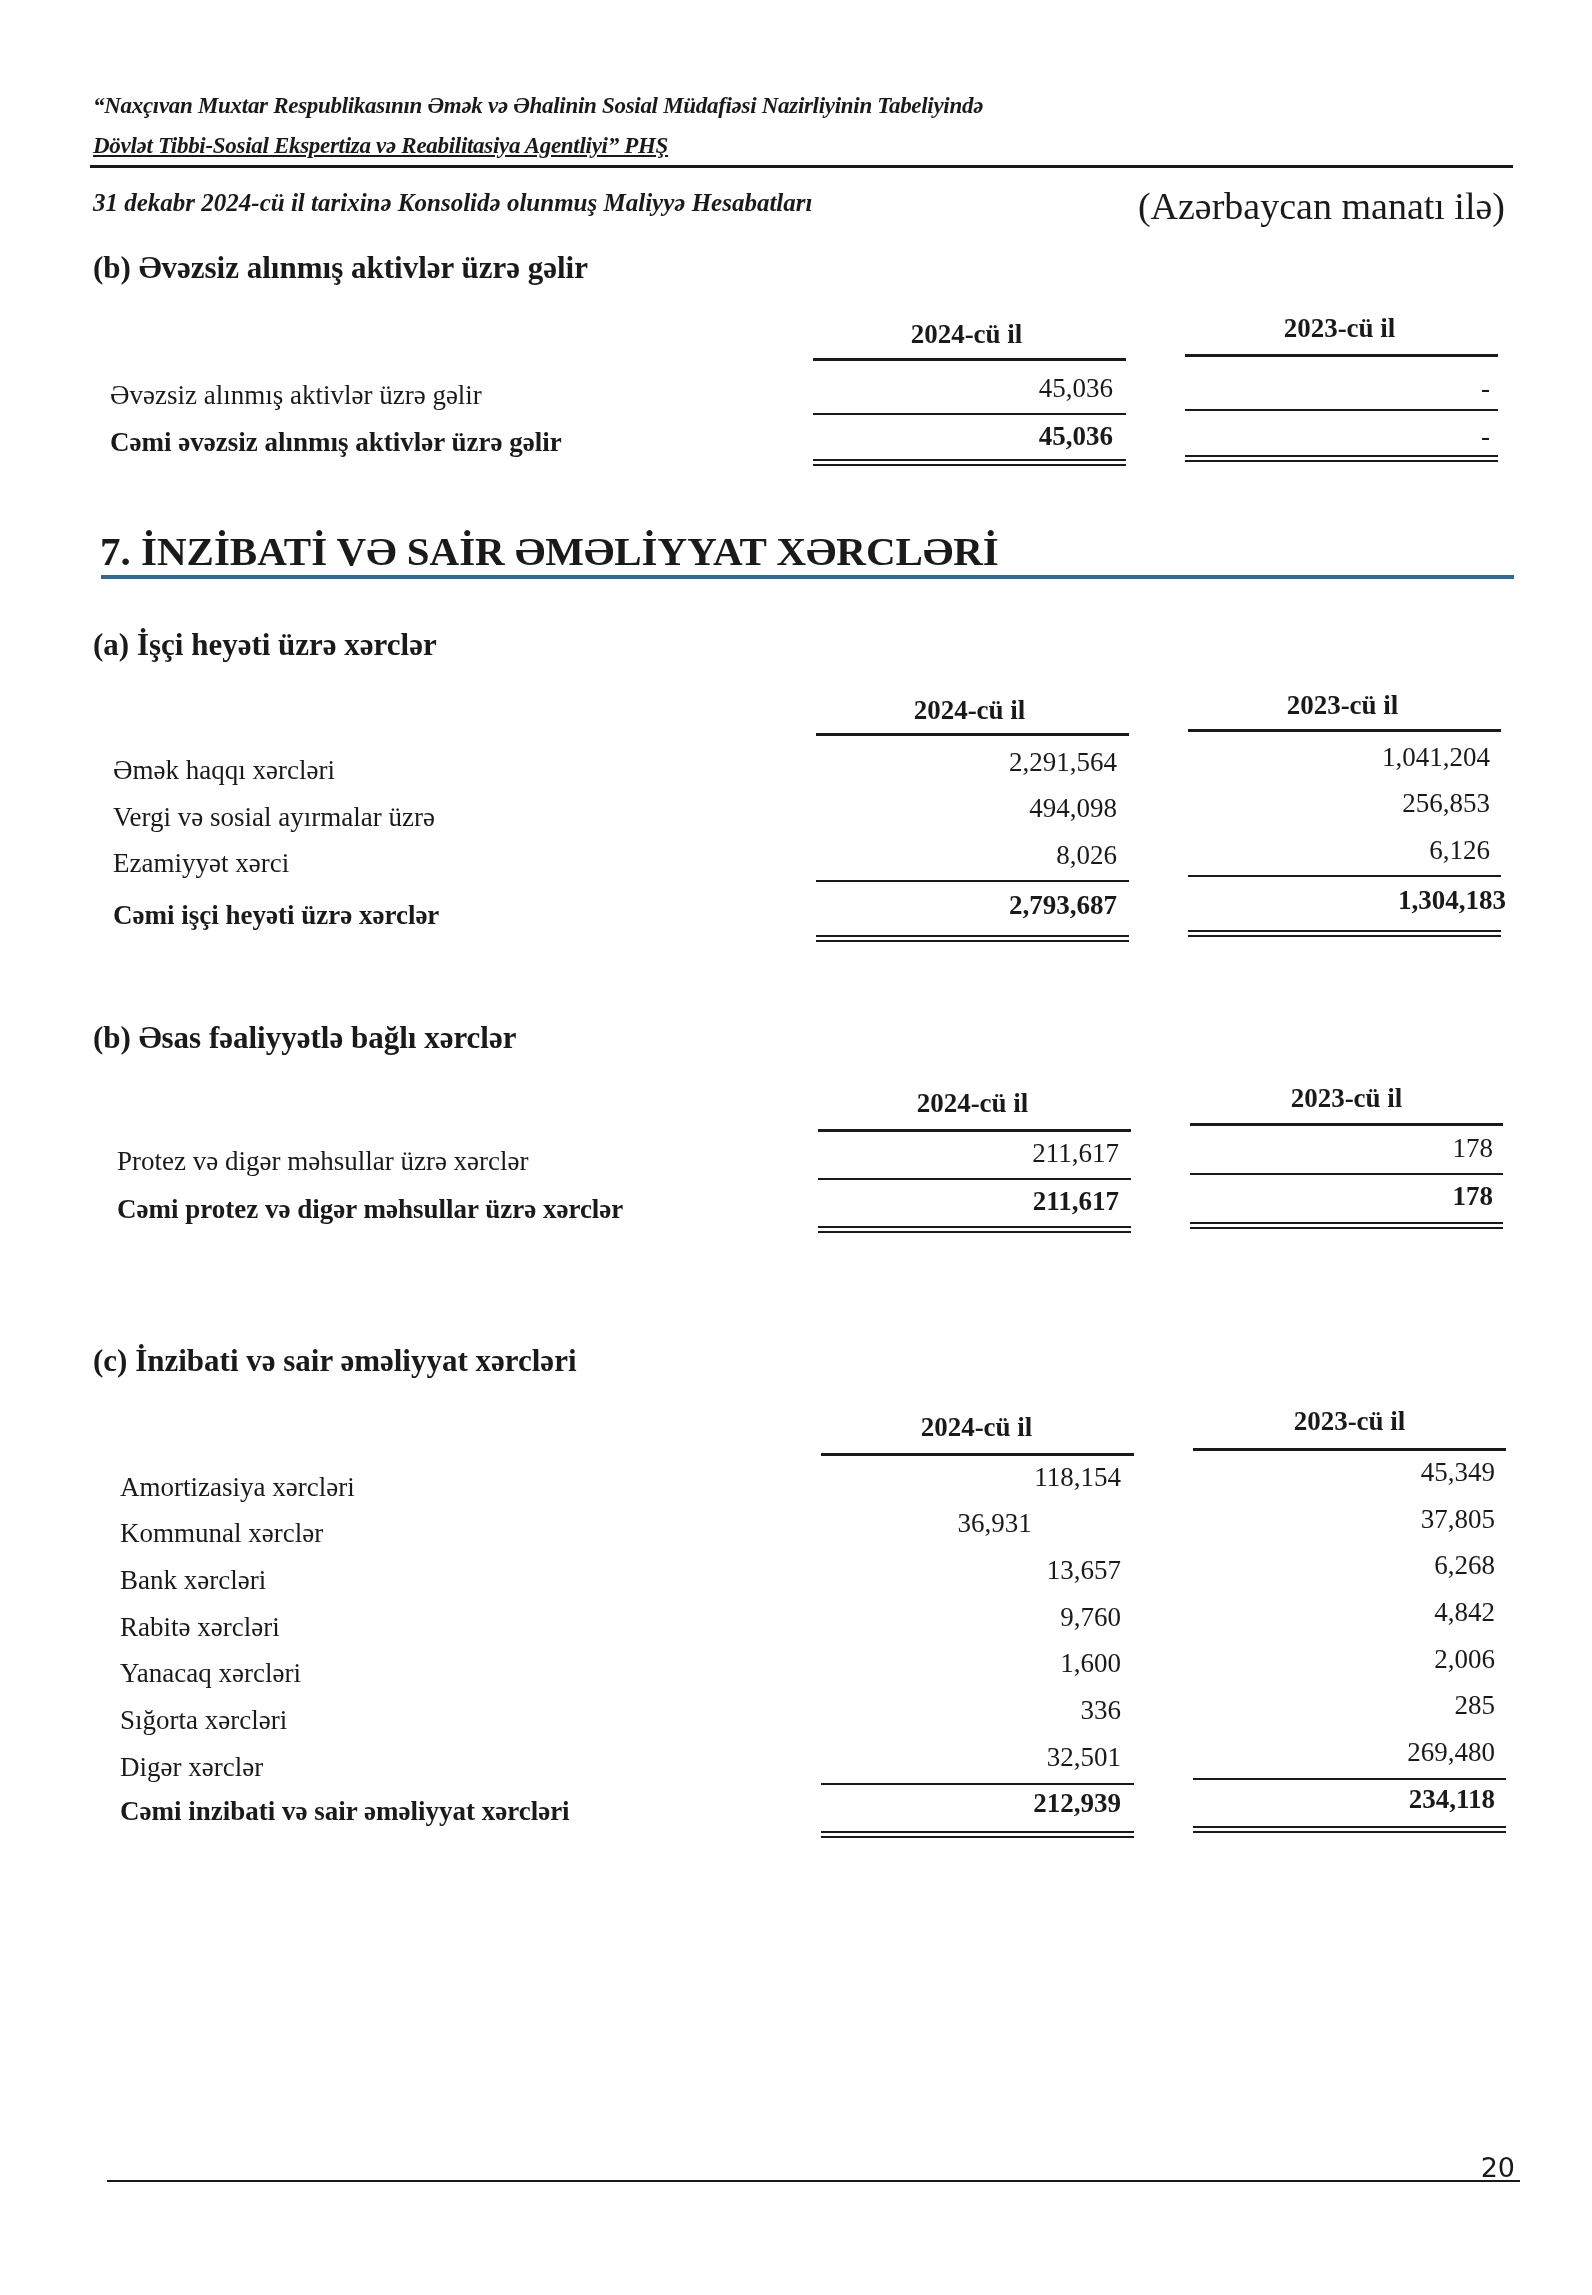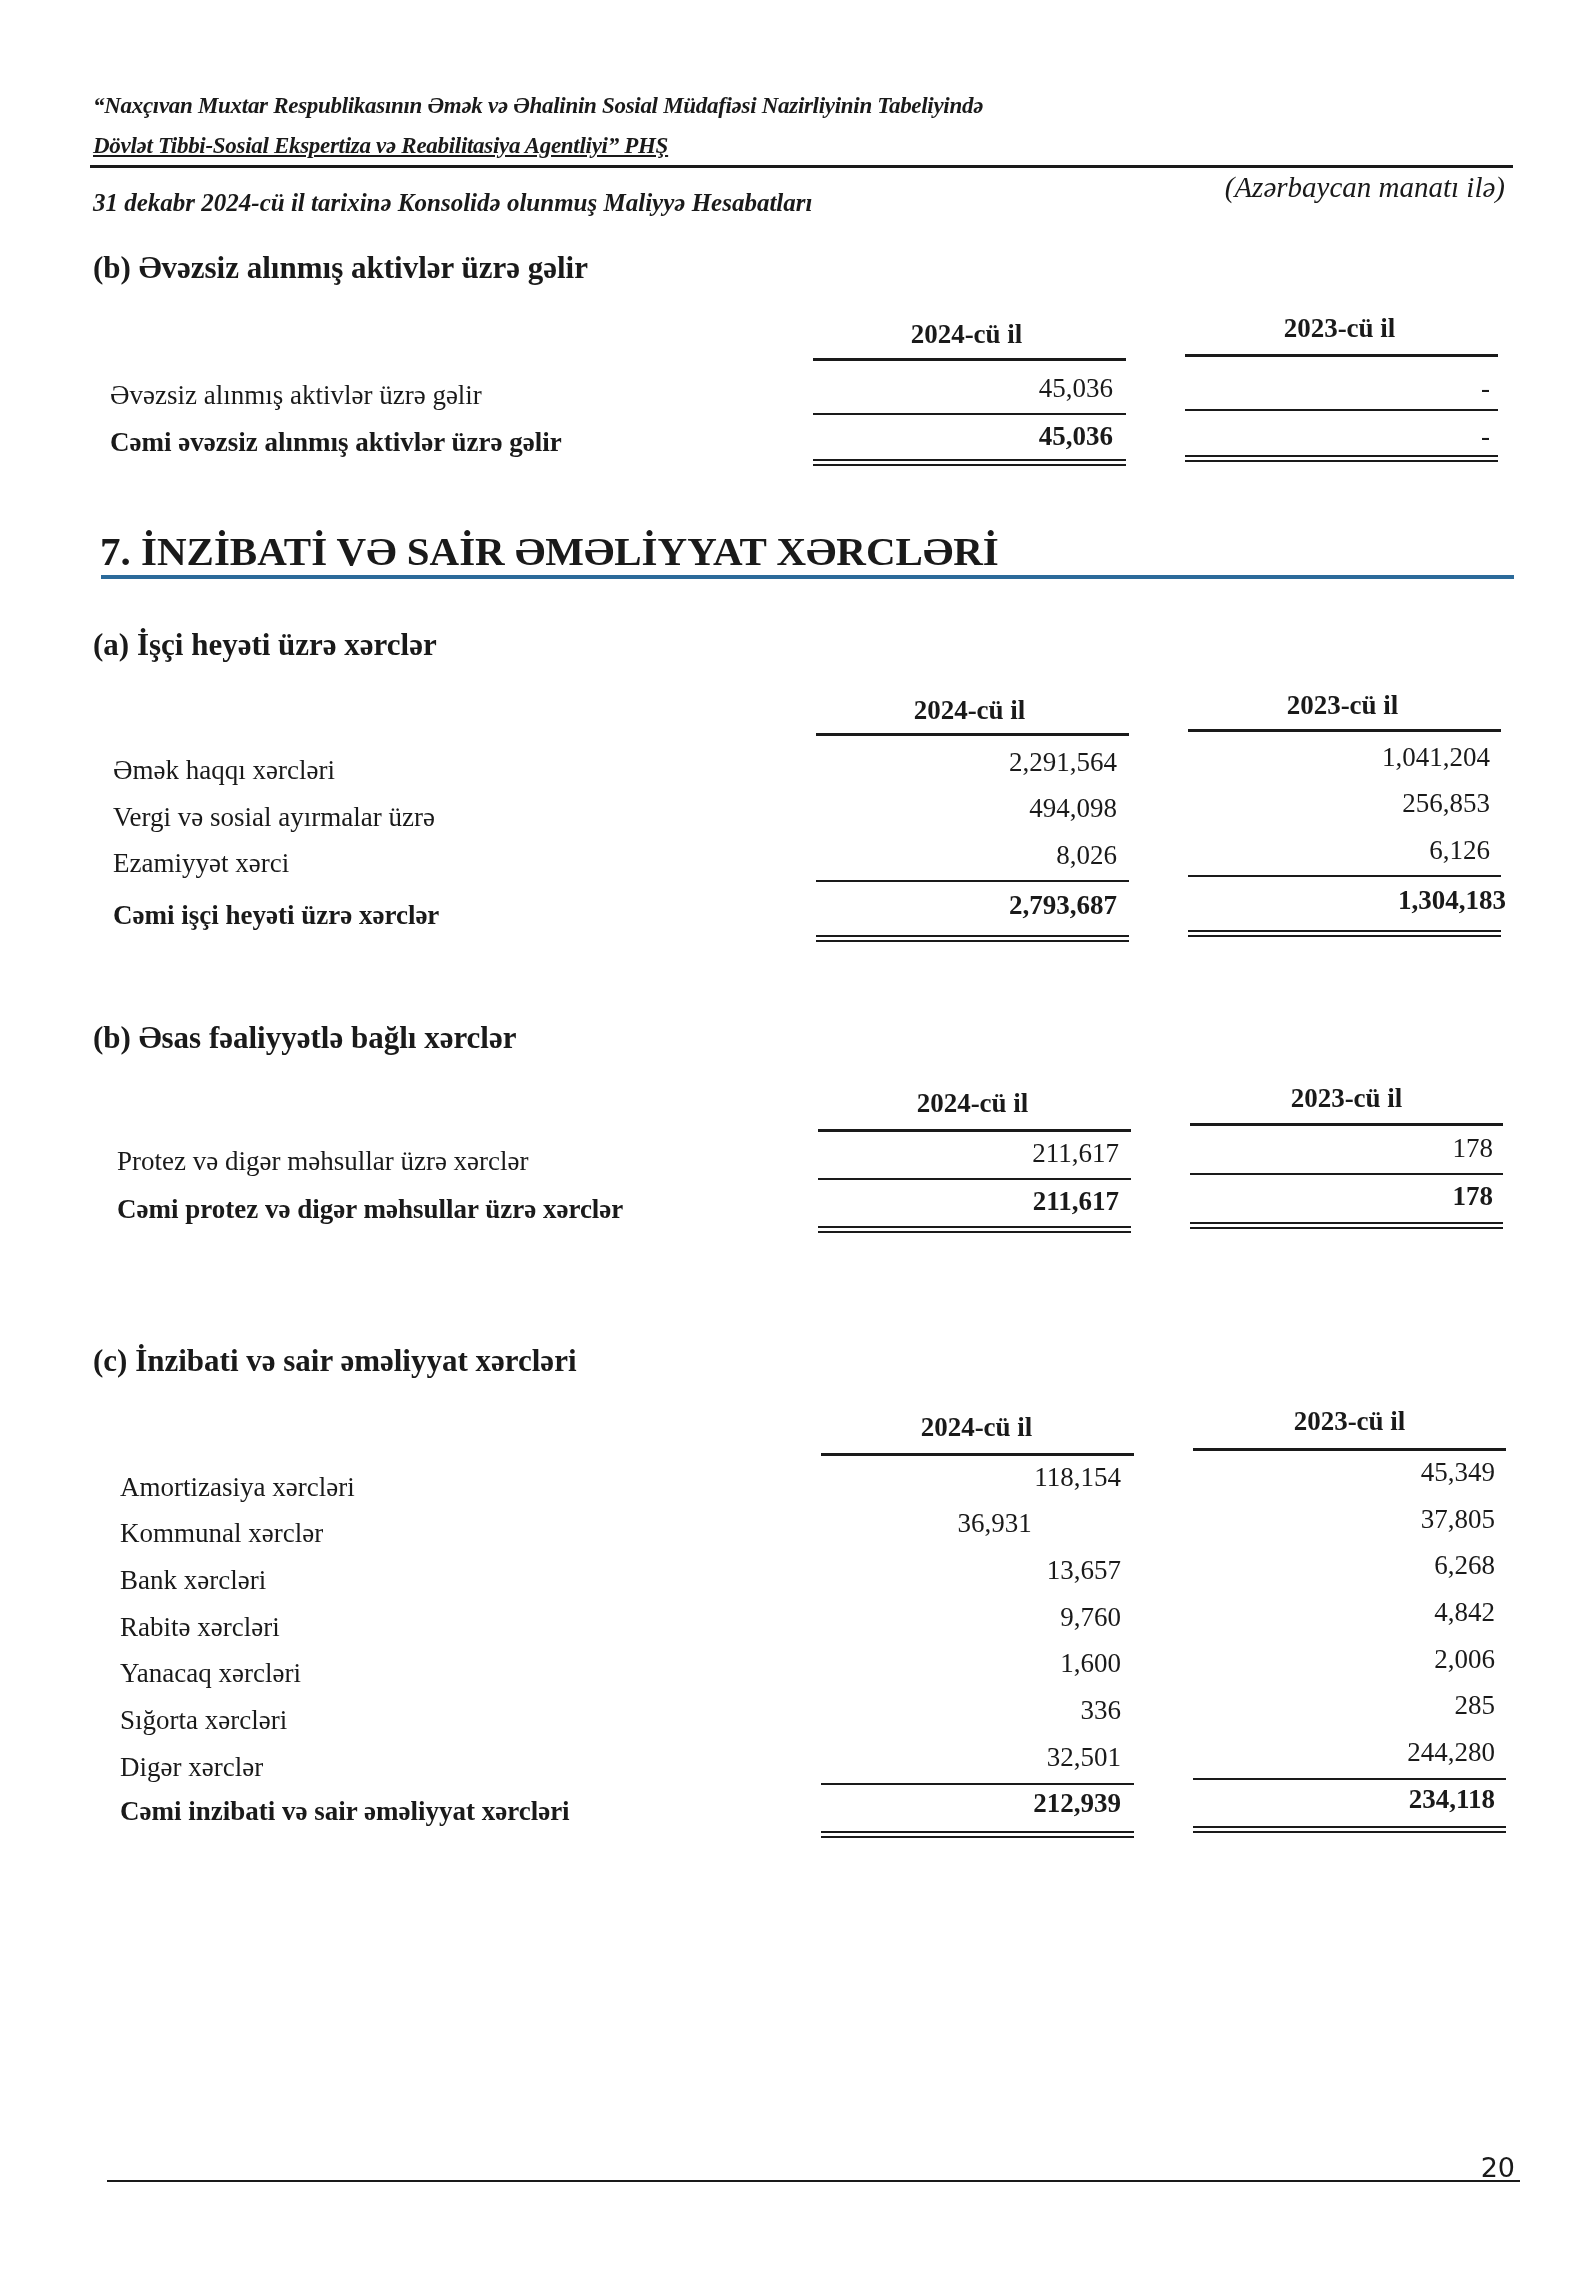--- a/index.html
+++ b/index.html
@@ -4,21 +4,21 @@
 <style>
   html, body { margin: 0; padding: 0; background: #ffffff; }
   body { width: 1592px; height: 2295px; position: relative; overflow: hidden;
          font-family: "Liberation Serif", "DejaVu Serif", serif; color: #1a1a1a; }
   .abs { position: absolute; }
   .hdr-line1, .hdr-line2 { font-style: italic; font-weight: bold; font-size: 23px; letter-spacing: -0.3px; white-space: nowrap; }
   .hdr-line1 { left: 93px; top: 93px; }
   .hdr-line2 { left: 93px; top: 133px; text-decoration: underline; }
   .hdr-rule { left: 90px; top: 165px; width: 1423px; height: 2.7px; background: #1a1a1a; }
   .hdr-sub { left: 93px; top: 189px; font-style: italic; font-weight: bold; font-size: 25px; white-space: nowrap; }
-  .hdr-currency { right: 87px; top: 171px; font-style: italic; font-size: 29px; white-space: nowrap; }
+  .hdr-currency { right: 87px; top: 184px; font-size: 38px; white-space: nowrap; }
 
   .sec-title { font-weight: bold; font-size: 31px; white-space: nowrap; }
   .main-title { left: 100px; top: 527px; font-weight: bold; font-size: 41px; white-space: nowrap; }
   .main-rule { left: 101px; top: 575px; width: 1413px; height: 4px; background: #2b6a9a; }
 
   .col-head { font-weight: bold; font-size: 27px; text-align: center; width: 313px; white-space: nowrap; }
   .rule { height: 2.7px; background: #1a1a1a; }
   .rule-thin { height: 2px; background: #1a1a1a; }
   .rule-double { height: 6.7px; border-top: 2px solid #1a1a1a; border-bottom: 2px solid #1a1a1a; box-sizing: border-box; }
 
@@ -129,21 +129,21 @@
 <div class="abs row-label" style="left:120px; top:1658px;">Yanacaq xərcləri</div>
 <div class="abs num" style="left:814px; top:1648px;">1,600</div>
 <div class="abs num" style="left:1188px; top:1644px;">2,006</div>
 
 <div class="abs row-label" style="left:120px; top:1705px;">Sığorta xərcləri</div>
 <div class="abs num" style="left:814px; top:1695px;">336</div>
 <div class="abs num" style="left:1188px; top:1690px;">285</div>
 
 <div class="abs row-label" style="left:120px; top:1752px;">Digər xərclər</div>
 <div class="abs num" style="left:814px; top:1742px;">32,501</div>
-<div class="abs num" style="left:1188px; top:1737px;">244,280</div>
+<div class="abs num" style="left:1188px; top:1737px;">269,480</div>
 <div class="abs rule-thin" style="left:821px; top:1783px; width:313px;"></div>
 <div class="abs rule-thin" style="left:1193px; top:1778px; width:313px;"></div>
 
 <div class="abs row-label bold" style="left:120px; top:1796px;">Cəmi inzibati və sair əməliyyat xərcləri</div>
 <div class="abs num bold" style="left:814px; top:1788px;">212,939</div>
 <div class="abs num bold" style="left:1188px; top:1784px;">234,118</div>
 <div class="abs rule-double" style="left:821px; top:1831px; width:313px;"></div>
 <div class="abs rule-double" style="left:1193px; top:1826px; width:313px;"></div>
 
 <div class="abs page-num">20</div>

